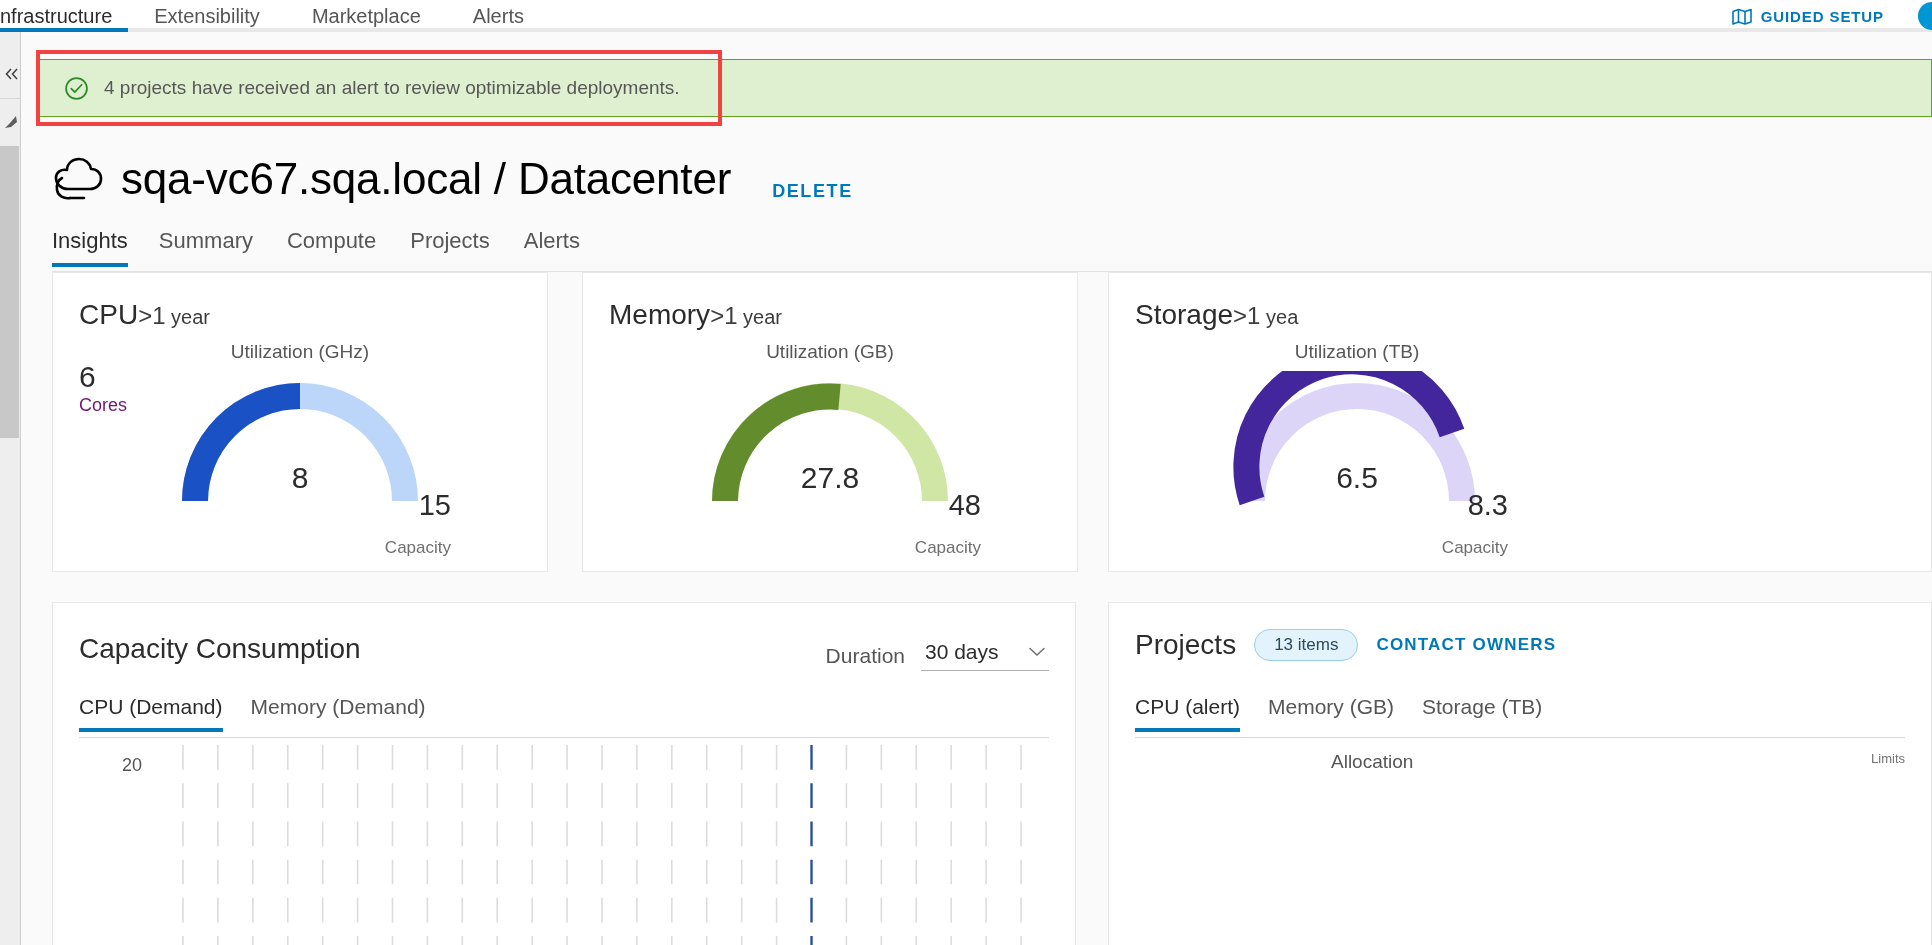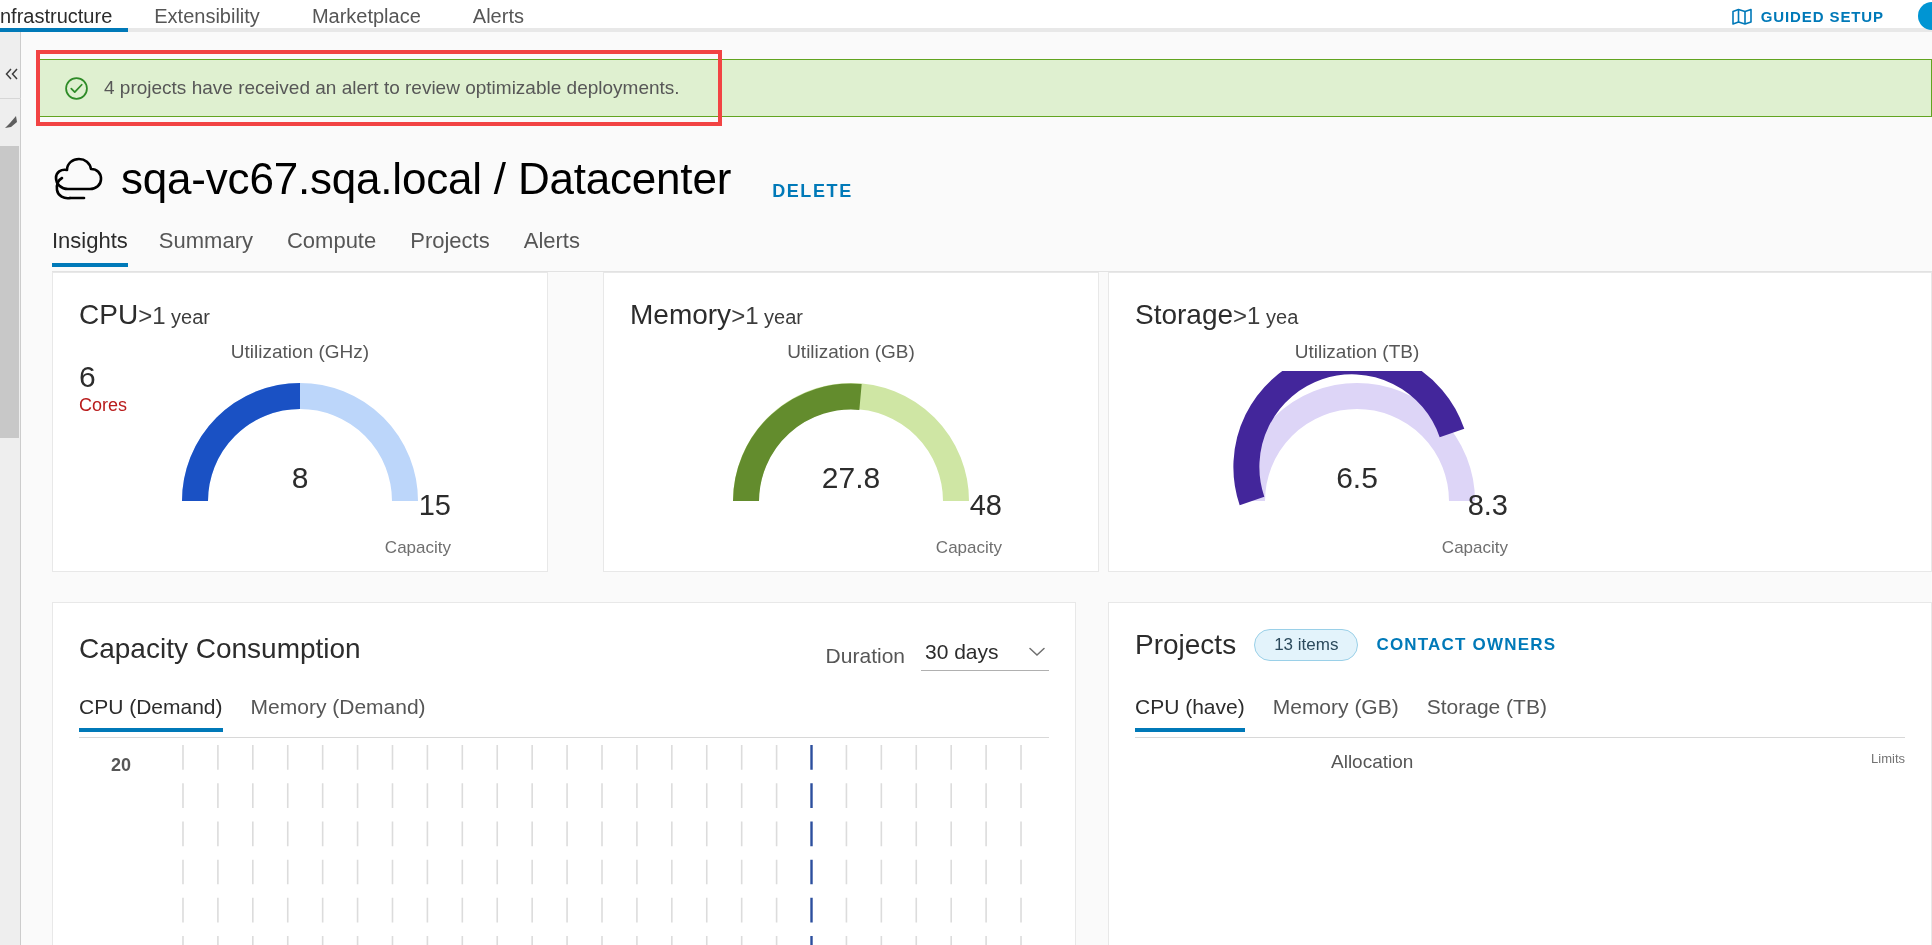--- a/index.html
+++ b/index.html
@@ -124,34 +124,34 @@
     height: 1px; background: #e2e2e2;
   }
 
   
   .card {
     position: absolute; background: #ffffff;
     border: 1px solid #e8e8e8;
   }
   .gauge-card { top: 240px; height: 300px; width: 496px; }
   .gauge-card.c1 { left: 30px; }
-  .gauge-card.c2 { left: 581px; text-decoration: underline; }
+  .gauge-card.c2 { left: 560px; text-decoration: underline; }
   .gauge-card.c3 { left: 1086px; width: 824px; }
 
   .card-head {
     position: absolute; top: 26px; left: 26px; right: 26px;
     display: flex; justify-content: flex-start; align-items: baseline;
   }
   .card-title { font-size: 28px; color: #2c2c2c; font-weight: 400; }
   .card-period { font-size: 20px; color: #3d3d3d; white-space: nowrap; }
   .card-period .num { font-size: 24px; }
 
   .cores-block { position: absolute; top: 88px; left: 26px; }
   .cores-num { font-size: 30px; color: #2c2c2c; line-height: 1.05; }
-  .cores-lbl { font-size: 18px; color: #b91c1c; margin-top: 2px; }
+  .cores-lbl { font-size: 18px; color: #701a75; margin-top: 2px; }
 
   .gauge-wrap { position: absolute; top: 68px; left: 0; width: 100%; }
   .gauge-label { font-size: 19px; color: #575757; text-align: center; }
   .gauge-svg-holder { position: relative; width: 254px; margin: 8px auto 0 auto; }
   .gauge-value {
     position: absolute; left: 0; right: 0; top: 90px;
     text-align: center; font-size: 30px; color: #2c2c2c;
   }
   .gauge-cap {
     position: absolute; right: -24px; top: 120px; text-align: right;
@@ -191,21 +191,21 @@
     content: ""; position: absolute; left: 0; right: 14px; bottom: 0;
     height: 4px; background: #0079b8;
   }
   .inner-rule {
     position: absolute; top: 134px; left: 26px; right: 26px;
     height: 1px; background: #d8d8d8;
   }
 
   
   .chart-area { position: absolute; top: 142px; left: 26px; right: 26px; bottom: 0; overflow: hidden; }
-  .y-tick { position: absolute; left: 32px; top: 10px; font-size: 18px; color: #565656; font-weight: bold; }
+  .y-tick { position: absolute; left: 43px; top: 10px; font-size: 18px; color: #565656; }
   .gridwrap { position: absolute; left: 96px; top: 0; right: 20px; bottom: 0; }
 
   
   .proj-head {
     position: absolute; top: 26px; left: 26px;
     display: flex; align-items: center; gap: 18px;
   }
   .proj-title { font-size: 28px; color: #2c2c2c; }
   .pill {
     border: 1px solid #9ad0e8; background: #e3f3fb;
@@ -434,21 +434,21 @@
   </div>
 
   <div class="card bottom-card right">
     <div class="proj-head">
       <span class="proj-title">Projects</span>
       <span class="pill">13 items</span>
       <span class="contact-owners">CONTACT OWNERS</span>
     </div>
     <div class="inner-tabs">
       <div class="inner-tab active">
-        <span>CPU (have)</span>
+        <span>CPU (alert)</span>
       </div>
       <div class="inner-tab">
         <span>Memory (GB)</span>
       </div>
       <div class="inner-tab">
         <span>Storage (TB)</span>
       </div>
     </div>
     <div class="inner-rule"></div>
     <div class="col-heads">

